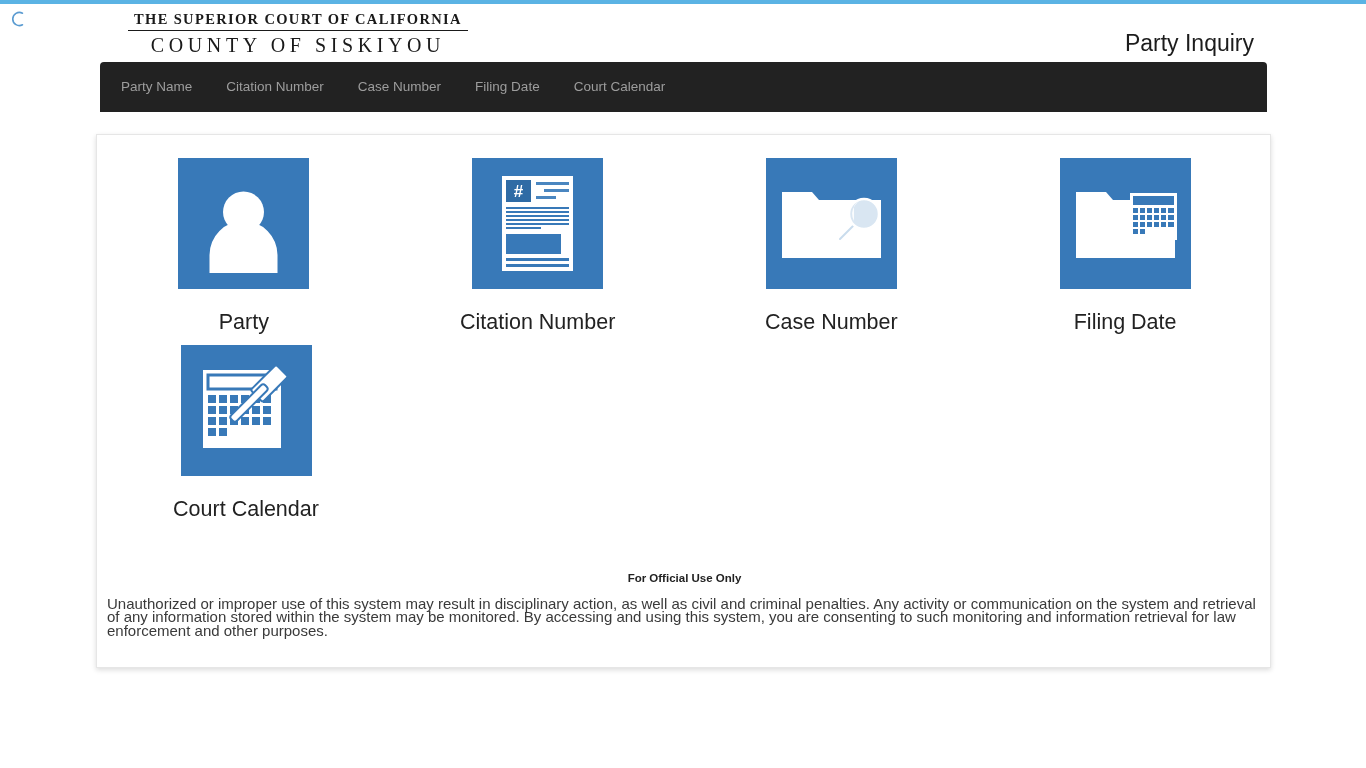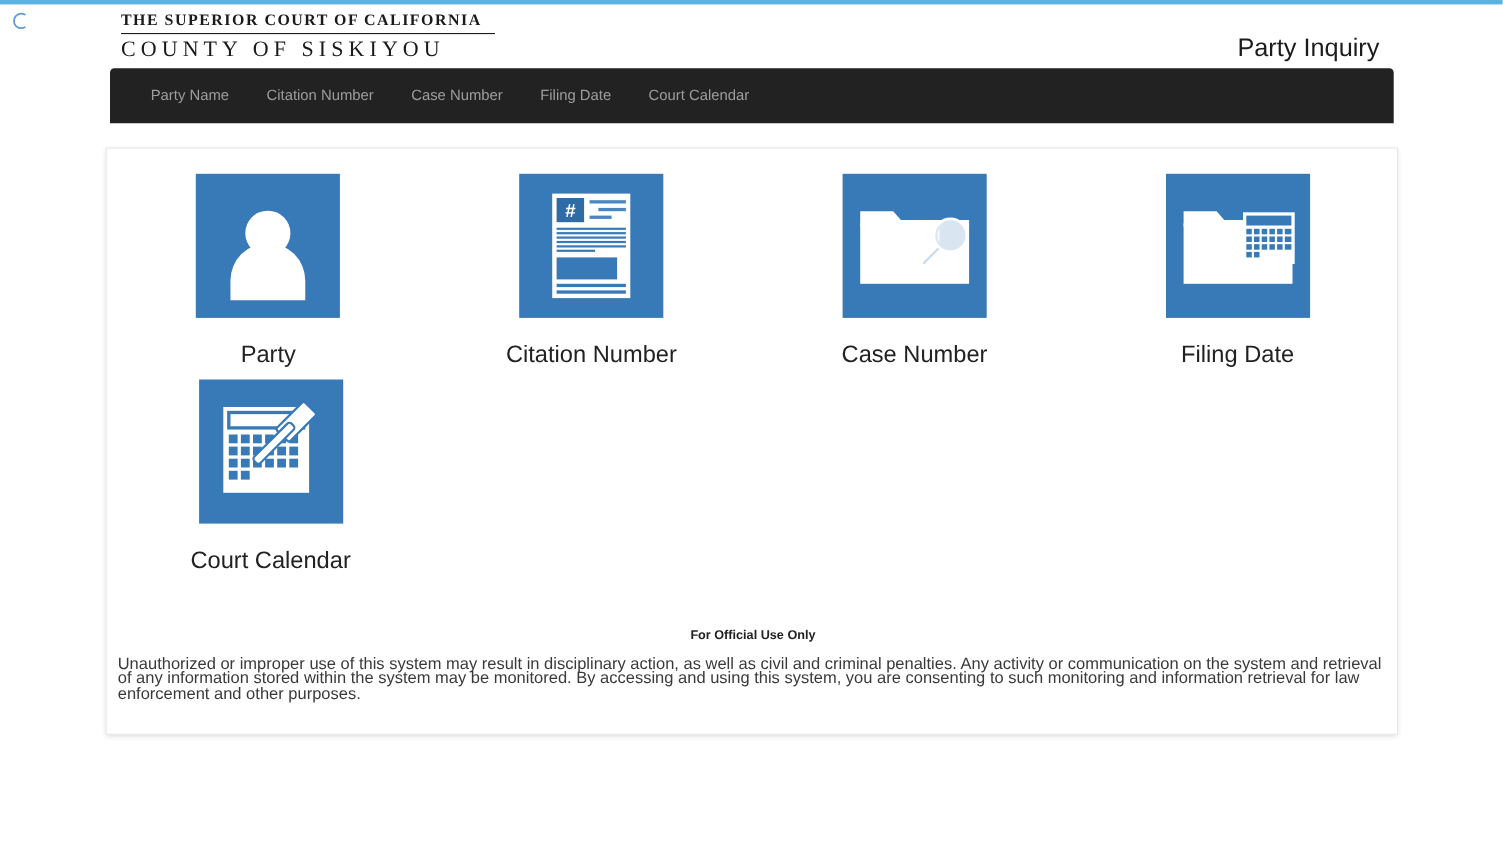--- a/index.html
+++ b/index.html
@@ -26,22 +26,23 @@
   }
   #spinner {
     position: absolute; left: 9px; top: 10px;
     width: 18px; height: 18px;
     color: #5a9bd1;
     font-size: 16px;
     line-height: 18px;
     text-align: center;
   }
   #court-logo {
-    position: absolute; left: 110px; top: 11px;
+    position: absolute; left: 128px; top: 11px;
     width: 340px;
+    text-align: center;
     color: #1a1a1a;
     font-family: "Liberation Serif", serif;
   }
   #court-logo .line1 {
     font-size: 14.5px;
     letter-spacing: 1.35px;
     font-weight: bold;
     white-space: nowrap;
     padding-bottom: 2px;
     border-bottom: 1.5px solid #1a1a1a;
@@ -59,21 +60,21 @@
     white-space: nowrap;
   }
   
   #navbar {
     position: absolute; left: 100px; top: 62px;
     width: 1167px; height: 50px;
     background: #222222;
     border-radius: 4px 4px 0 0;
     display: flex;
     align-items: center;
-    padding-left: 20px;
+    padding-left: 4px;
   }
   .nav-item {
     color: #9d9d9d;
     font-size: 13.5px;
     padding: 0 17px;
     line-height: 50px;
     cursor: pointer;
     text-decoration: none;
     white-space: nowrap;
   }

